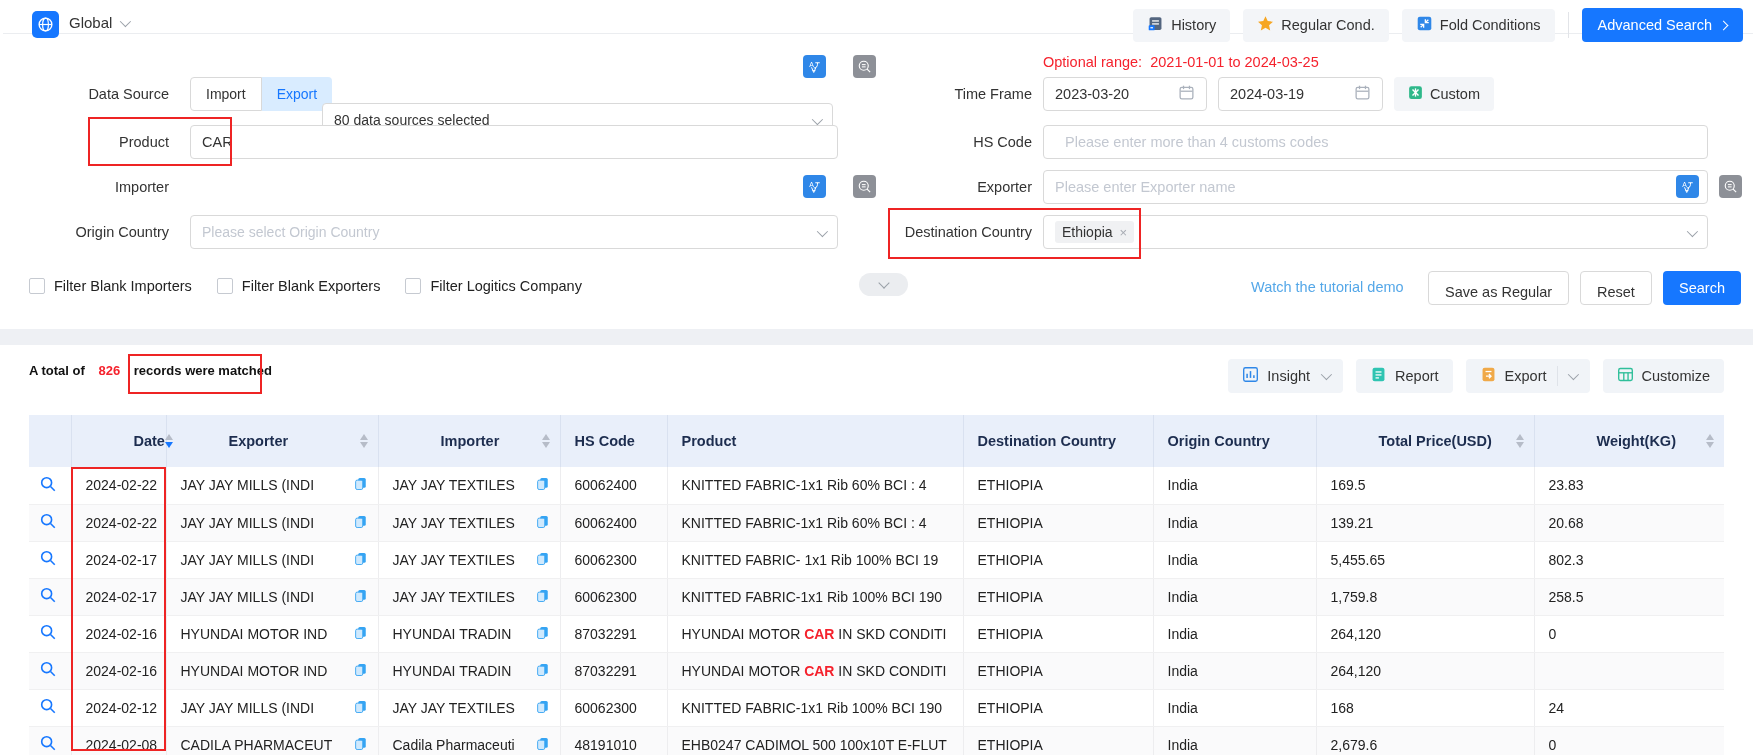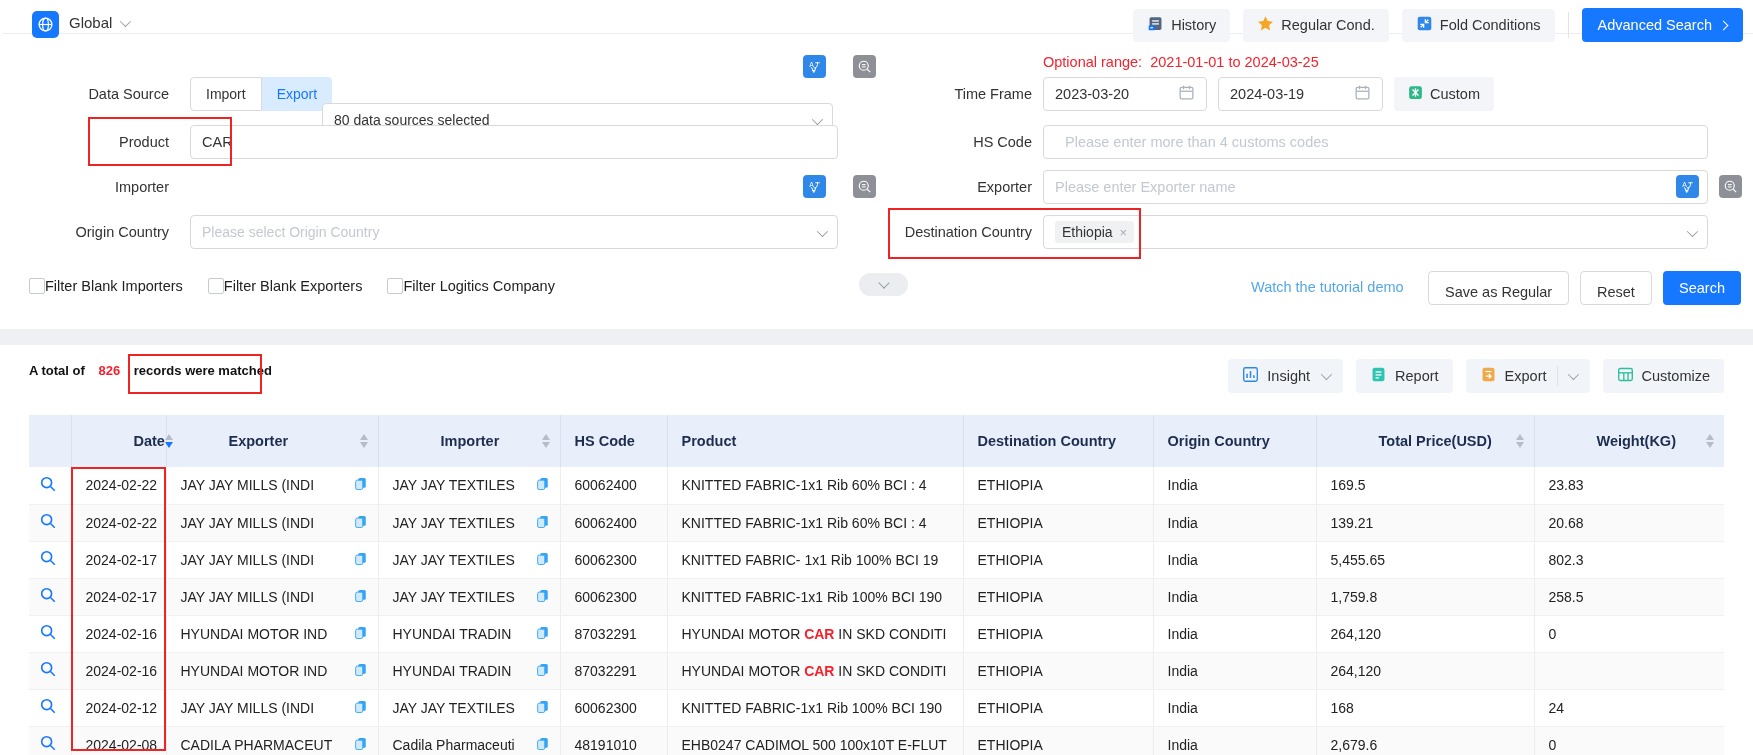--- a/index.html
+++ b/index.html
@@ -31,21 +31,21 @@
   .select-caret { position:absolute; right:12px; top:13px; }
   .seg { position:absolute; left:190px; top:27px; display:flex; height:34px; }
   .seg .imp { padding:0 15px; line-height:32px; border:1px solid #d9d9d9; border-radius:4px 0 0 4px; background:#fff; cursor:pointer; }
   .seg .exp { padding:0 15px; line-height:34px; background:#d9ecff; color:#1677ff; border-radius:0 4px 4px 0; cursor:pointer; }
   .icon-sq { width:23px; height:23px; border-radius:4px; display:flex; align-items:center; justify-content:center; flex:none; cursor:pointer; }
   .trans { background:#2f87e8; position:absolute; top:5px; }
   .fuzzy { background:#8d9097; position:absolute; top:5px; }
   .tag { background:#f0f1f3; border-radius:3px; padding:3px 7px; font-size:14px; color:#333; display:flex; align-items:center; gap:7px; }
   .tag .x { color:#a7abb3; font-size:13px; cursor:pointer; }
   .chk-row { position:absolute; top:224px; height:24px; display:flex; align-items:center; gap:14px; }
-  .chk { display:flex; align-items:center; cursor:pointer; }
+  .chk { display:flex; align-items:center; gap:9px; cursor:pointer; }
   .chk .box { width:16px; height:16px; border:1px solid #c6cad1; border-radius:2px; background:#fff; }
   .chk .lbl { font-size:14.5px; color:#222; }
   .collapse-pill { position:absolute; left:859px; top:223px; width:49px; height:23px; background:#ebedf0; border-radius:12px; display:flex; align-items:center; justify-content:center; cursor:pointer; }
   .link { color:#54a7e8; font-size:14.5px; cursor:pointer; }
   .wbtn { height:34px; padding:12px 16px; background:#fff; border:1px solid #d9d9d9; border-radius:4px; font-size:14.5px; color:#333; cursor:pointer; }
 
   
   .band { position:absolute; left:0; top:329px; width:100%; height:16px; background:#eef0f4; }
   .results { position:absolute; left:0; top:345px; width:100%; height:410px; background:#fff; }
   .summary { position:absolute; left:29px; top:18px; font-size:13px; font-weight:bold; color:#111; }

